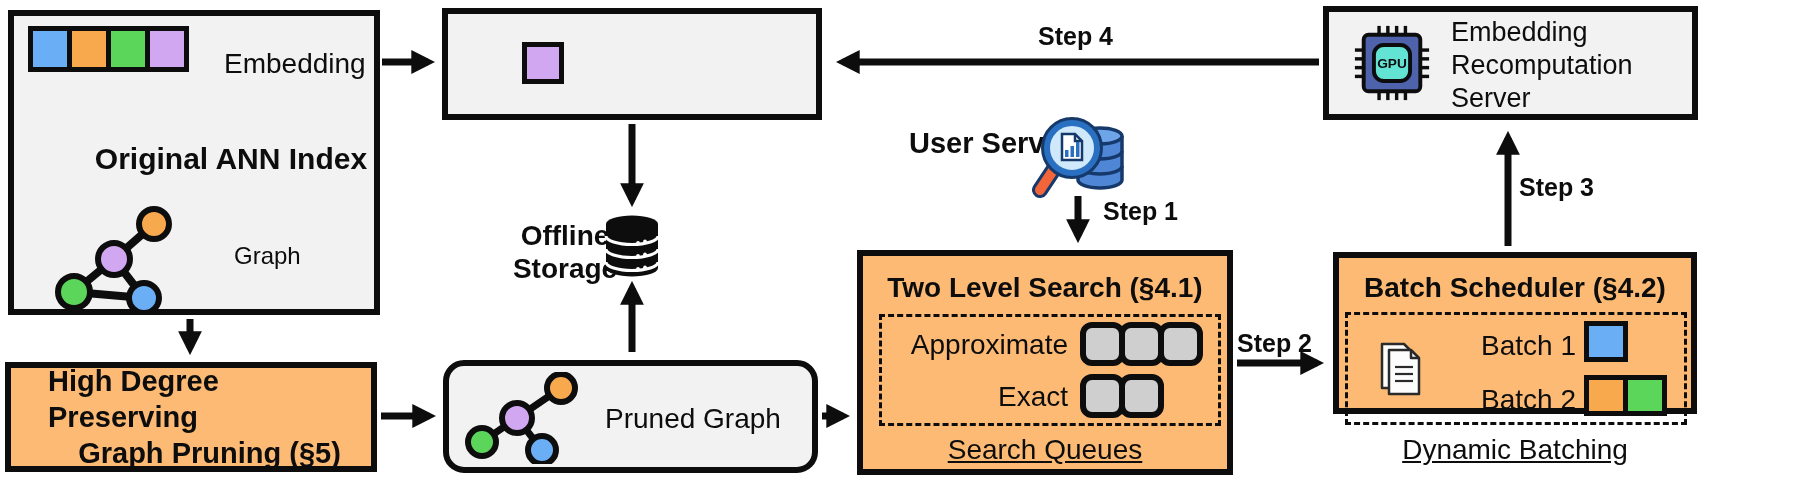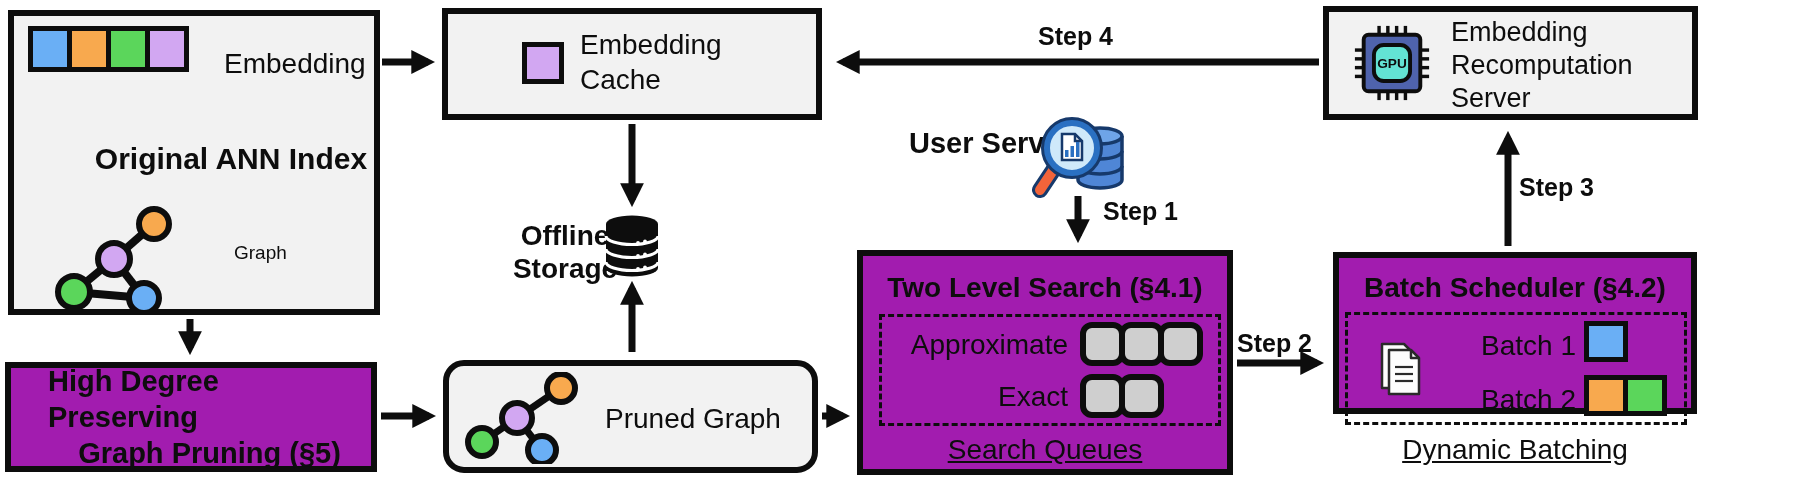--- a/index.html
+++ b/index.html
@@ -2,21 +2,21 @@
 <html><head>
 <meta charset="utf-8">
 <style>
   html,body { margin:0; padding:0; }
   body {
     width:1817px; height:481px; position:relative; overflow:hidden;
     background:#ffffff; font-family:"Liberation Sans", sans-serif; color:#0d0d0d;
   }
   .box { position:absolute; border:6px solid #0d0d0d; box-sizing:border-box; }
   .light { background:#f2f2f2; }
-  .dark  { background:#a21caf; }
+  .dark  { background:#fdba74; }
   .abs { position:absolute; }
   .bold { font-weight:bold;padding-left:37px; }
   .box-title { position:absolute; left:0; width:100%; text-align:center; font-weight:bold; font-size:28px; }
   .caption { position:absolute; left:0; width:100%; text-align:center; font-size:28px;text-decoration:underline; }
   .dash { position:absolute; border:3px dashed #0d0d0d; box-sizing:border-box; }
 
   
   .chip { display:inline-block; width:34px; height:36px; border:5px solid #0d0d0d; box-sizing:content-box; vertical-align:top; }
   .chip + .chip { margin-left:-5px; }
   .c-blue   { background:#6aaff5; }
@@ -68,26 +68,25 @@
       <line x1="62" y1="53" x2="102" y2="18"></line>
       <line x1="62" y1="53" x2="22" y2="86"></line>
       <line x1="62" y1="53" x2="92" y2="92"></line>
       <line x1="22" y1="86" x2="92" y2="92"></line>
       <circle cx="102" cy="18" r="15" fill="#f8a94e" stroke-width="6"></circle>
       <circle cx="62" cy="53" r="16" fill="#d2a7f2" stroke-width="6"></circle>
       <circle cx="22" cy="86" r="16" fill="#5bd65b" stroke-width="6"></circle>
       <circle cx="92" cy="92" r="15" fill="#6aaff5" stroke-width="6"></circle>
     </g>
   </svg>
-  <div class="abs" style="left:220px; top:226px; font-size:19px;">Graph</div>
+  <div class="abs" style="left:220px; top:226px; font-size:24px;">Graph</div>
 </div>
 
 <div class="box light" style="left:442px; top:8px; width:380px; height:112px;">
   <span class="chip c-purple abs" style="left:74px; top:28px; width:32px; height:32px;"></span>
-  <div class="abs" style="left:132px; top:13px; width:180px; font-size:28px; line-height:35px;">Embedding Cache</div>
 </div>
 
 <div class="box light" style="left:1323px; top:6px; width:375px; height:114px;">
   <svg class="abs" style="left:22px; top:10px;" width="82" height="82" viewBox="0 0 84 84">
     <g fill="#0d0d0d">
       <rect x="27" y="4" width="3.5" height="9"></rect>
         <rect x="36" y="4" width="3.5" height="9"></rect>
         <rect x="45" y="4" width="3.5" height="9"></rect>
         <rect x="54" y="4" width="3.5" height="9"></rect>
       <rect x="27" y="71" width="3.5" height="9"></rect>

